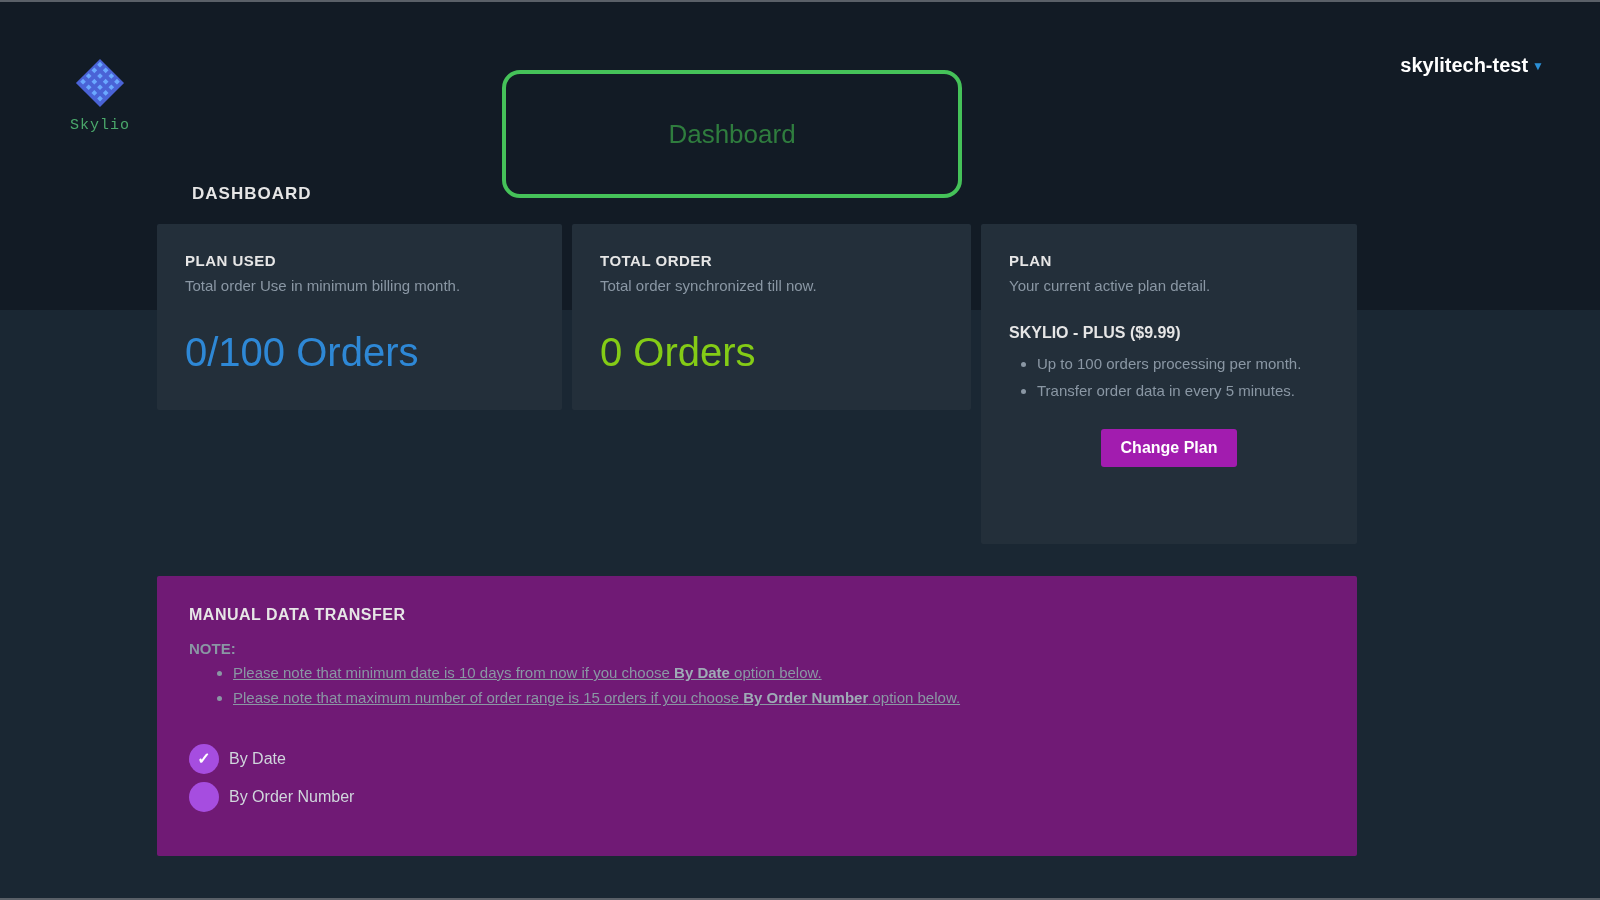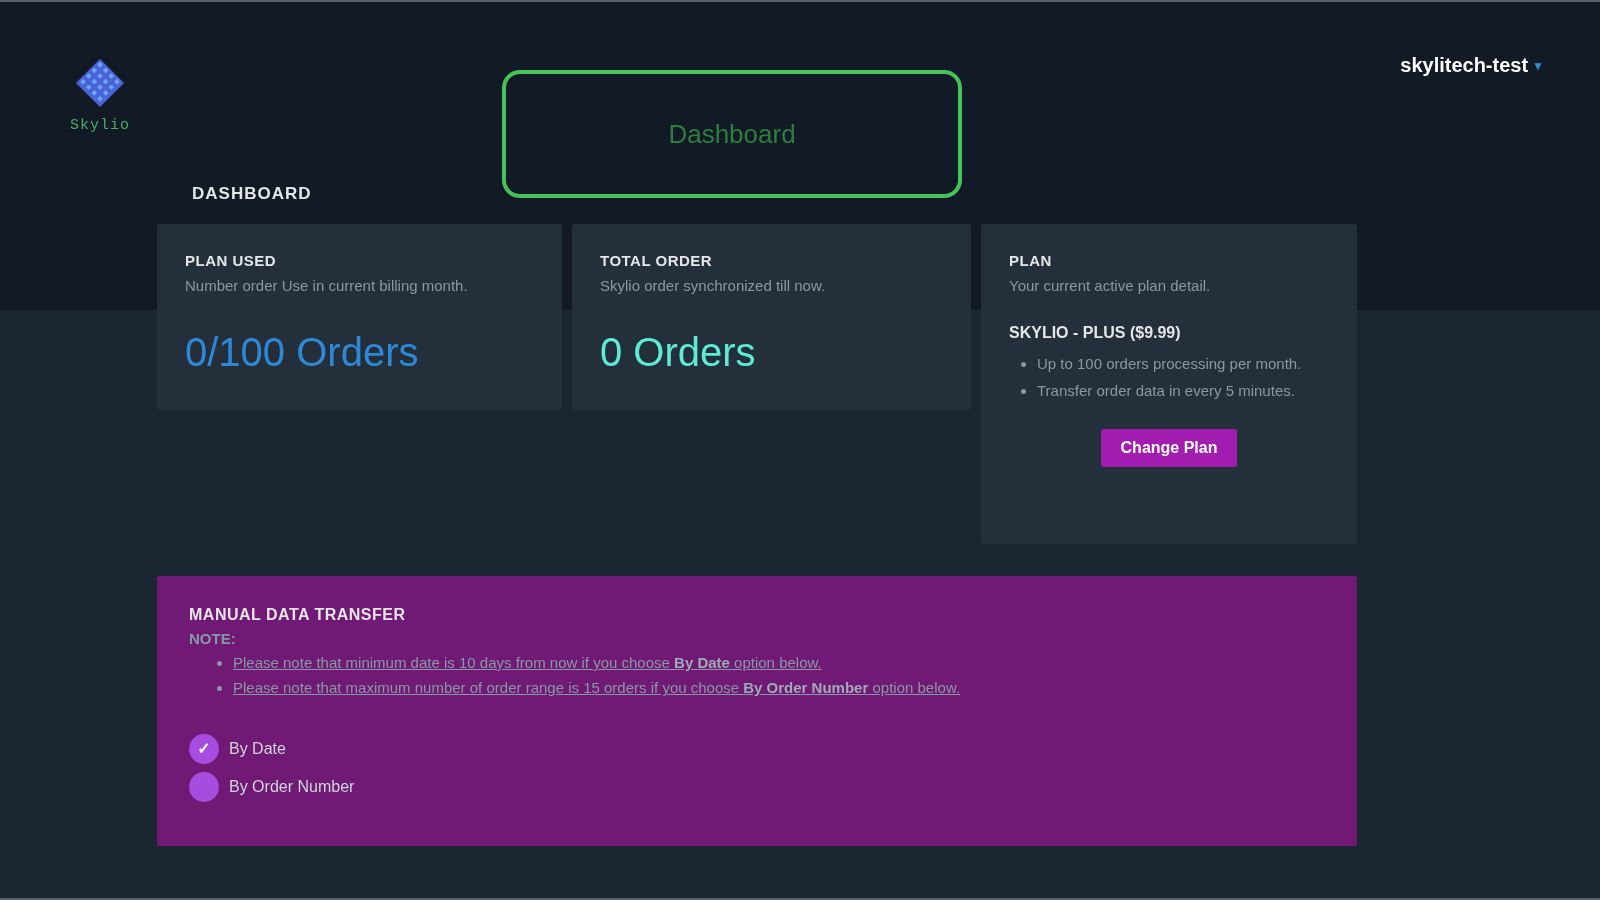--- a/index.html
+++ b/index.html
@@ -101,21 +101,21 @@
   .card-sub {
     margin-top: 8px;
     font-size: 15px; color:#8a97a4;
   }
   .card-metric {
     margin-top: 36px;
     font-size: 40px;
     font-weight: 400;
   }
   .metric-blue  { color:#2e88d6; }
-  .metric-gold  { color:#5eead4; }
+  .metric-gold  { color:#84cc16; }
 
   .plan-name {
     margin-top: 30px;
     font-size: 16px; font-weight:700; color:#e6e6e6;
   }
   .plan-list {
     margin: 10px 0 0 0;
     padding-left: 28px;
     color:#8a97a4;
     font-size:15px;
@@ -139,21 +139,21 @@
   .mdt {
     position:absolute;
     left:157px; top:576px;
     width:1200px;
     background:#701a75;
     padding: 30px 32px 36px 32px;
     border-radius:2px;
   }
   .mdt-title { font-size:16px; font-weight:700; letter-spacing:.5px; color:#e6e6e6; }
   .mdt-desc  { margin-top:8px; font-size:15px; color:#8a97a4; }
-  .mdt-note-label { margin-top:6px; font-size:15px; font-weight:700; color:#8a97a4; }
+  .mdt-note-label { margin-top:16px; font-size:15px; font-weight:700; color:#8a97a4; }
   .mdt-notes {
     margin: 4px 0 0 0;
     padding-left: 44px;
     color:#8a97a4;
     font-size:15px;
     line-height:1.55;
   }
   .mdt-notes li { margin-bottom:2px;text-decoration:underline; }
   .mdt-notes b { color:#9fabb6; font-weight:700; }
 
@@ -214,27 +214,27 @@
 </div>
 
 <div class="dashboard-pill">
   <span>Dashboard</span>
 </div>
 
 <div class="section-title">DASHBOARD</div>
 
 <div class="card c1">
   <div class="card-label">PLAN USED</div>
-  <div class="card-sub">Number order Use in current billing month.</div>
+  <div class="card-sub">Total order Use in minimum billing month.</div>
   <div class="card-metric metric-blue">0/100 Orders</div>
 </div>
 
 <div class="card c2">
   <div class="card-label">TOTAL ORDER</div>
-  <div class="card-sub">Skylio order synchronized till now.</div>
+  <div class="card-sub">Total order synchronized till now.</div>
   <div class="card-metric metric-gold">0 Orders</div>
 </div>
 
 <div class="card c3">
   <div class="card-label">PLAN</div>
   <div class="card-sub">Your current active plan detail.</div>
   <div class="plan-name">SKYLIO - PLUS ($9.99)</div>
   <ul class="plan-list">
     <li>Up to 100 orders processing per month.</li>
     <li>Transfer order data in every 5 minutes.</li>

